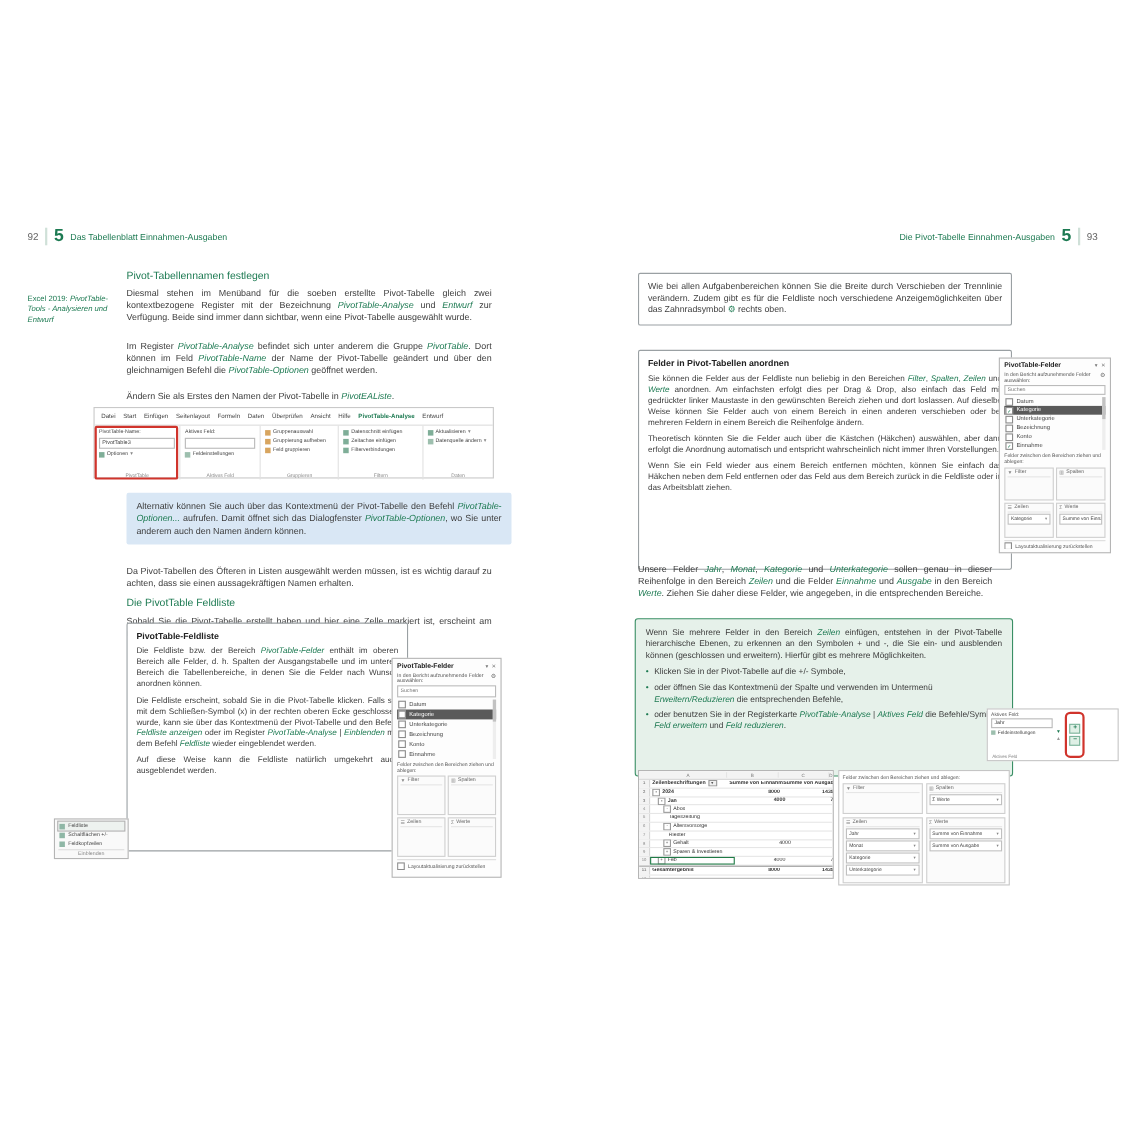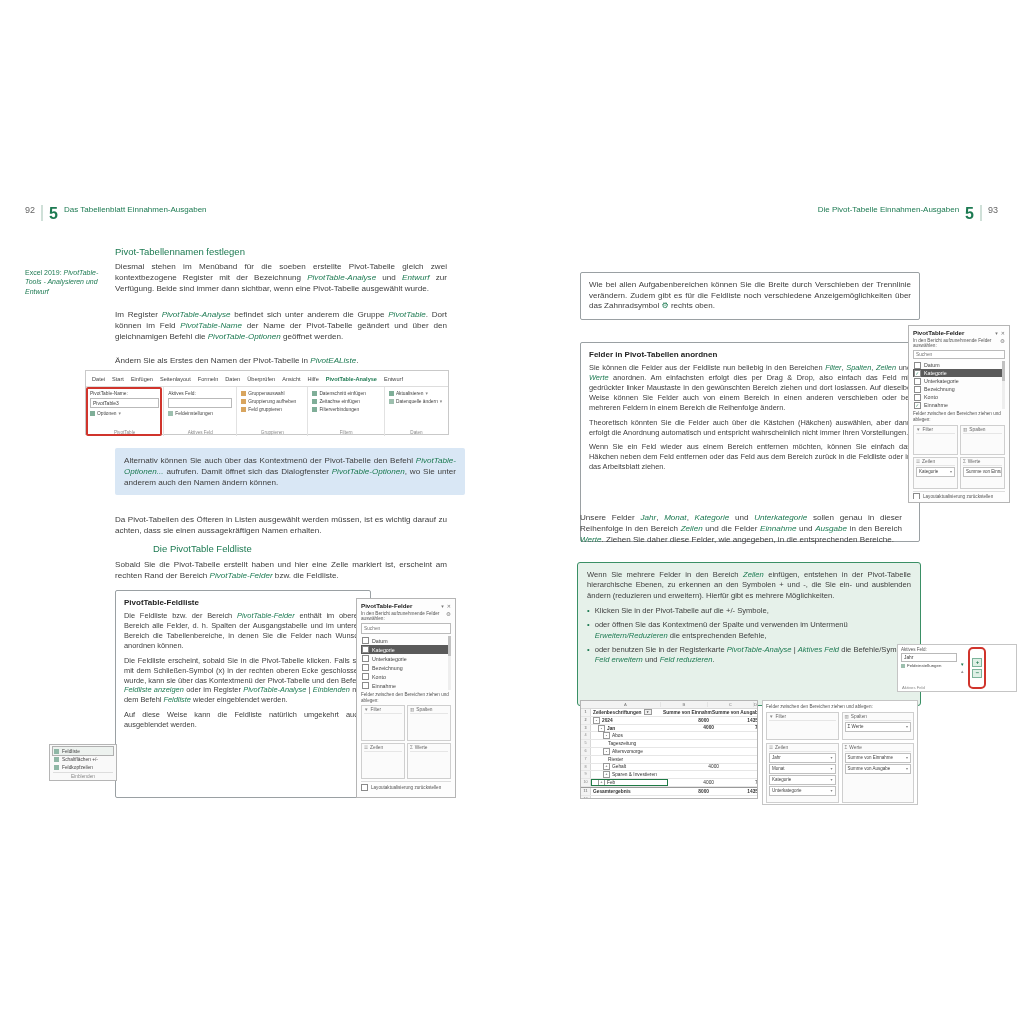--- a/index.html
+++ b/index.html
@@ -1,32 +1,32 @@
 <!DOCTYPE html>
 <html><head>
 <meta charset="utf-8">
 <style>
   html,body{margin:0;padding:0;}
   body{width:1024px;height:1024px;background:#ffffff;position:relative;overflow:hidden;
        font-family:"Liberation Sans",sans-serif;color:#3d3d3d;}
   .gi{color:#1d7a52;font-style:italic;text-align:center;}
   .green{color:#1d7a52;}
   
-  .pagehead{position:absolute;top:205px;display:flex;align-items:flex-start;gap:6px;height:20px;}
+  .pagehead{position:absolute;top:205px;display:flex;align-items:center;gap:6px;height:20px;}
   .pagenum{font-size:9px;color:#666;}
   .chapnum{font-size:16px;font-weight:bold;color:#1d7a52;}
   .chaptitle{font-size:8px;color:#1d7a52;}
   .vr{width:2px;height:16px;background:#cfe0d8;}
   
   .margin-note{position:absolute;left:25px;top:268px;width:84px;font-size:7px;line-height:1.35;color:#1d7a52;}
   .h-green{position:absolute;font-size:9.5px;font-weight:normal;color:#1d7a52;}
   .para{position:absolute;font-size:8.1px;line-height:1.38;text-align:justify;color:#3d3d3d;}
   
   .bluebox{position:absolute;background:#d9e7f5;border-radius:2px;padding:7px 9px;font-size:8.1px;line-height:1.38;text-align:justify;}
-  .graybox{position:absolute;background:#fff;border:1px solid #9aa0a3;border-radius:2px;padding:7px 8px;margin-top:24px;}
+  .graybox{position:absolute;background:#fff;border:1px solid #9aa0a3;border-radius:2px;padding:7px 8px;}
   .graybox .gtitle{font-weight:bold;font-size:8px;color:#222;margin-bottom:4px;}
   .graybox p{margin:0 0 5px 0;font-size:7.4px;line-height:1.34;text-align:justify;}
   .greenbox{position:absolute;background:#e6f1ea;border:1px solid #3a8f65;border-radius:3px;padding:7px 9px;}
   .greenbox .gb-p{font-size:7.6px;line-height:1.36;text-align:justify;margin-bottom:5px;}
   .bullet{display:flex;gap:5px;font-size:7.6px;line-height:1.36;margin-bottom:4px;}
   .bullet .dot{color:#1d7a52;font-size:7.6px;}
   
   .ribbon{position:absolute;background:#fff;border:1px solid #c9c9c9;}
   .rtabs{display:flex;gap:7px;align-items:center;padding:2px 6px;font-size:5.6px;color:#444;border-bottom:1px solid #ddd;height:11px;white-space:nowrap;}
   .rtabs span:nth-child(10){color:#1d7a52;font-weight:bold;}
@@ -203,21 +203,21 @@
         <span style="color:#888;">▾</span>
       </div>
       <div class="rcap">Daten</div>
     </div>
   </div>
 </div>
 
 <div class="bluebox" style="left:115px;top:448px;width:332px;"><span>Alternativ können Sie auch über das Kontextmenü der Pivot-Tabelle den Befehl </span><span class="gi">PivotTable-Optionen...</span><span> aufrufen. Damit öffnet sich das Dialogfenster </span><span class="gi">PivotTable-Optionen</span><span>, wo Sie unter anderem auch den Namen ändern können.</span></div>
 
 <div class="para" style="left:115px;top:514px;width:332px;">Da Pivot-Tabellen des Öfteren in Listen ausgewählt werden müssen, ist es wichtig darauf zu achten, dass sie einen aussagekräftigen Namen erhalten.</div>
-<div class="h-green" style="left:115px;top:543px;margin-left:38px;">Die PivotTable Feldliste</div>
+<div class="h-green" style="left:115px;top:543px;">Die PivotTable Feldliste</div>
 <div class="para" style="left:115px;top:559px;width:332px;"><span>Sobald Sie die Pivot-Tabelle erstellt haben und hier eine Zelle markiert ist, erscheint am rechten Rand der Bereich </span><span class="gi">PivotTable-Felder</span><span> bzw. die Feldliste.</span></div>
 
 <div class="graybox" style="left:115px;top:566px;width:238px;height:192px;">
   <div class="gtitle">PivotTable-Feldliste</div>
   <p><span>Die Feldliste bzw. der Bereich </span><span class="gi">PivotTable-Felder</span><span> enthält im oberen Bereich alle Felder, d. h. Spalten der Ausgangstabelle und im unteren Bereich die Tabellenbereiche, in denen Sie die Felder nach Wunsch anordnen können.</span></p>
   <p><span>Die Feldliste erscheint, sobald Sie in die Pivot-Tabelle klicken. Falls sie mit dem Schließen-Symbol (x) in der rechten oberen Ecke geschlossen wurde, kann sie über das Kontextmenü der Pivot-Tabelle und den Befehl </span><span class="gi">Feldliste anzeigen</span><span> oder im Register </span><span class="gi">PivotTable-Analyse</span><span> | </span><span class="gi">Einblenden</span><span> mit dem Befehl </span><span class="gi">Feldliste</span><span> wieder eingeblendet werden.</span></p>
   <p>Auf diese Weise kann die Feldliste natürlich umgekehrt auch ausgeblendet werden.</p>
 </div>
 
 <div class="ebbox" style="left:49px;top:744px;width:60px;">
@@ -420,21 +420,21 @@
   </div>
   <div class="pane-foot">
     <span class="cb"></span>
     <span>Layoutaktualisierung zurückstellen</span>
   </div>
 </div>
 
 <div class="para" style="left:580px;top:512px;width:322px;"><span>Unsere Felder </span><span class="gi">Jahr</span><span>, </span><span class="gi">Monat</span><span>, </span><span class="gi">Kategorie</span><span> und </span><span class="gi">Unterkategorie</span><span> sollen genau in dieser Reihenfolge in den Bereich </span><span class="gi">Zeilen</span><span> und die Felder </span><span class="gi">Einnahme</span><span> und </span><span class="gi">Ausgabe</span><span> in den Bereich </span><span class="gi">Werte</span><span>. Ziehen Sie daher diese Felder, wie angegeben, in die entsprechenden Bereiche.</span></div>
 
 <div class="greenbox" style="left:577px;top:562px;width:324px;height:128px;">
-  <div class="gb-p"><span>Wenn Sie mehrere Felder in den Bereich </span><span class="gi">Zeilen</span><span> einfügen, entstehen in der Pivot-Tabelle hierarchische Ebenen, zu erkennen an den Symbolen + und -, die Sie ein- und ausblenden ändern (reduzieren und erweitern). Hierfür gibt es mehrere Möglichkeiten.</span></div>
+  <div class="gb-p"><span>Wenn Sie mehrere Felder in den Bereich </span><span class="gi">Zeilen</span><span> einfügen, entstehen in der Pivot-Tabelle hierarchische Ebenen, zu erkennen an den Symbolen + und -, die Sie ein- und ausblenden können (geschlossen und erweitern). Hierfür gibt es mehrere Möglichkeiten.</span></div>
   <div class="bullet">
       <span class="dot">•</span>
       <span><span>Klicken Sie in der Pivot-Tabelle auf die +/- Symbole,</span></span>
     </div>
   <div class="bullet">
       <span class="dot">•</span>
       <span><span>oder öffnen Sie das Kontextmenü der Spalte und verwenden im Untermenü </span><span class="gi">Erweitern/Reduzieren</span><span> die entsprechenden Befehle,</span></span>
     </div>
   <div class="bullet">
       <span class="dot">•</span>

